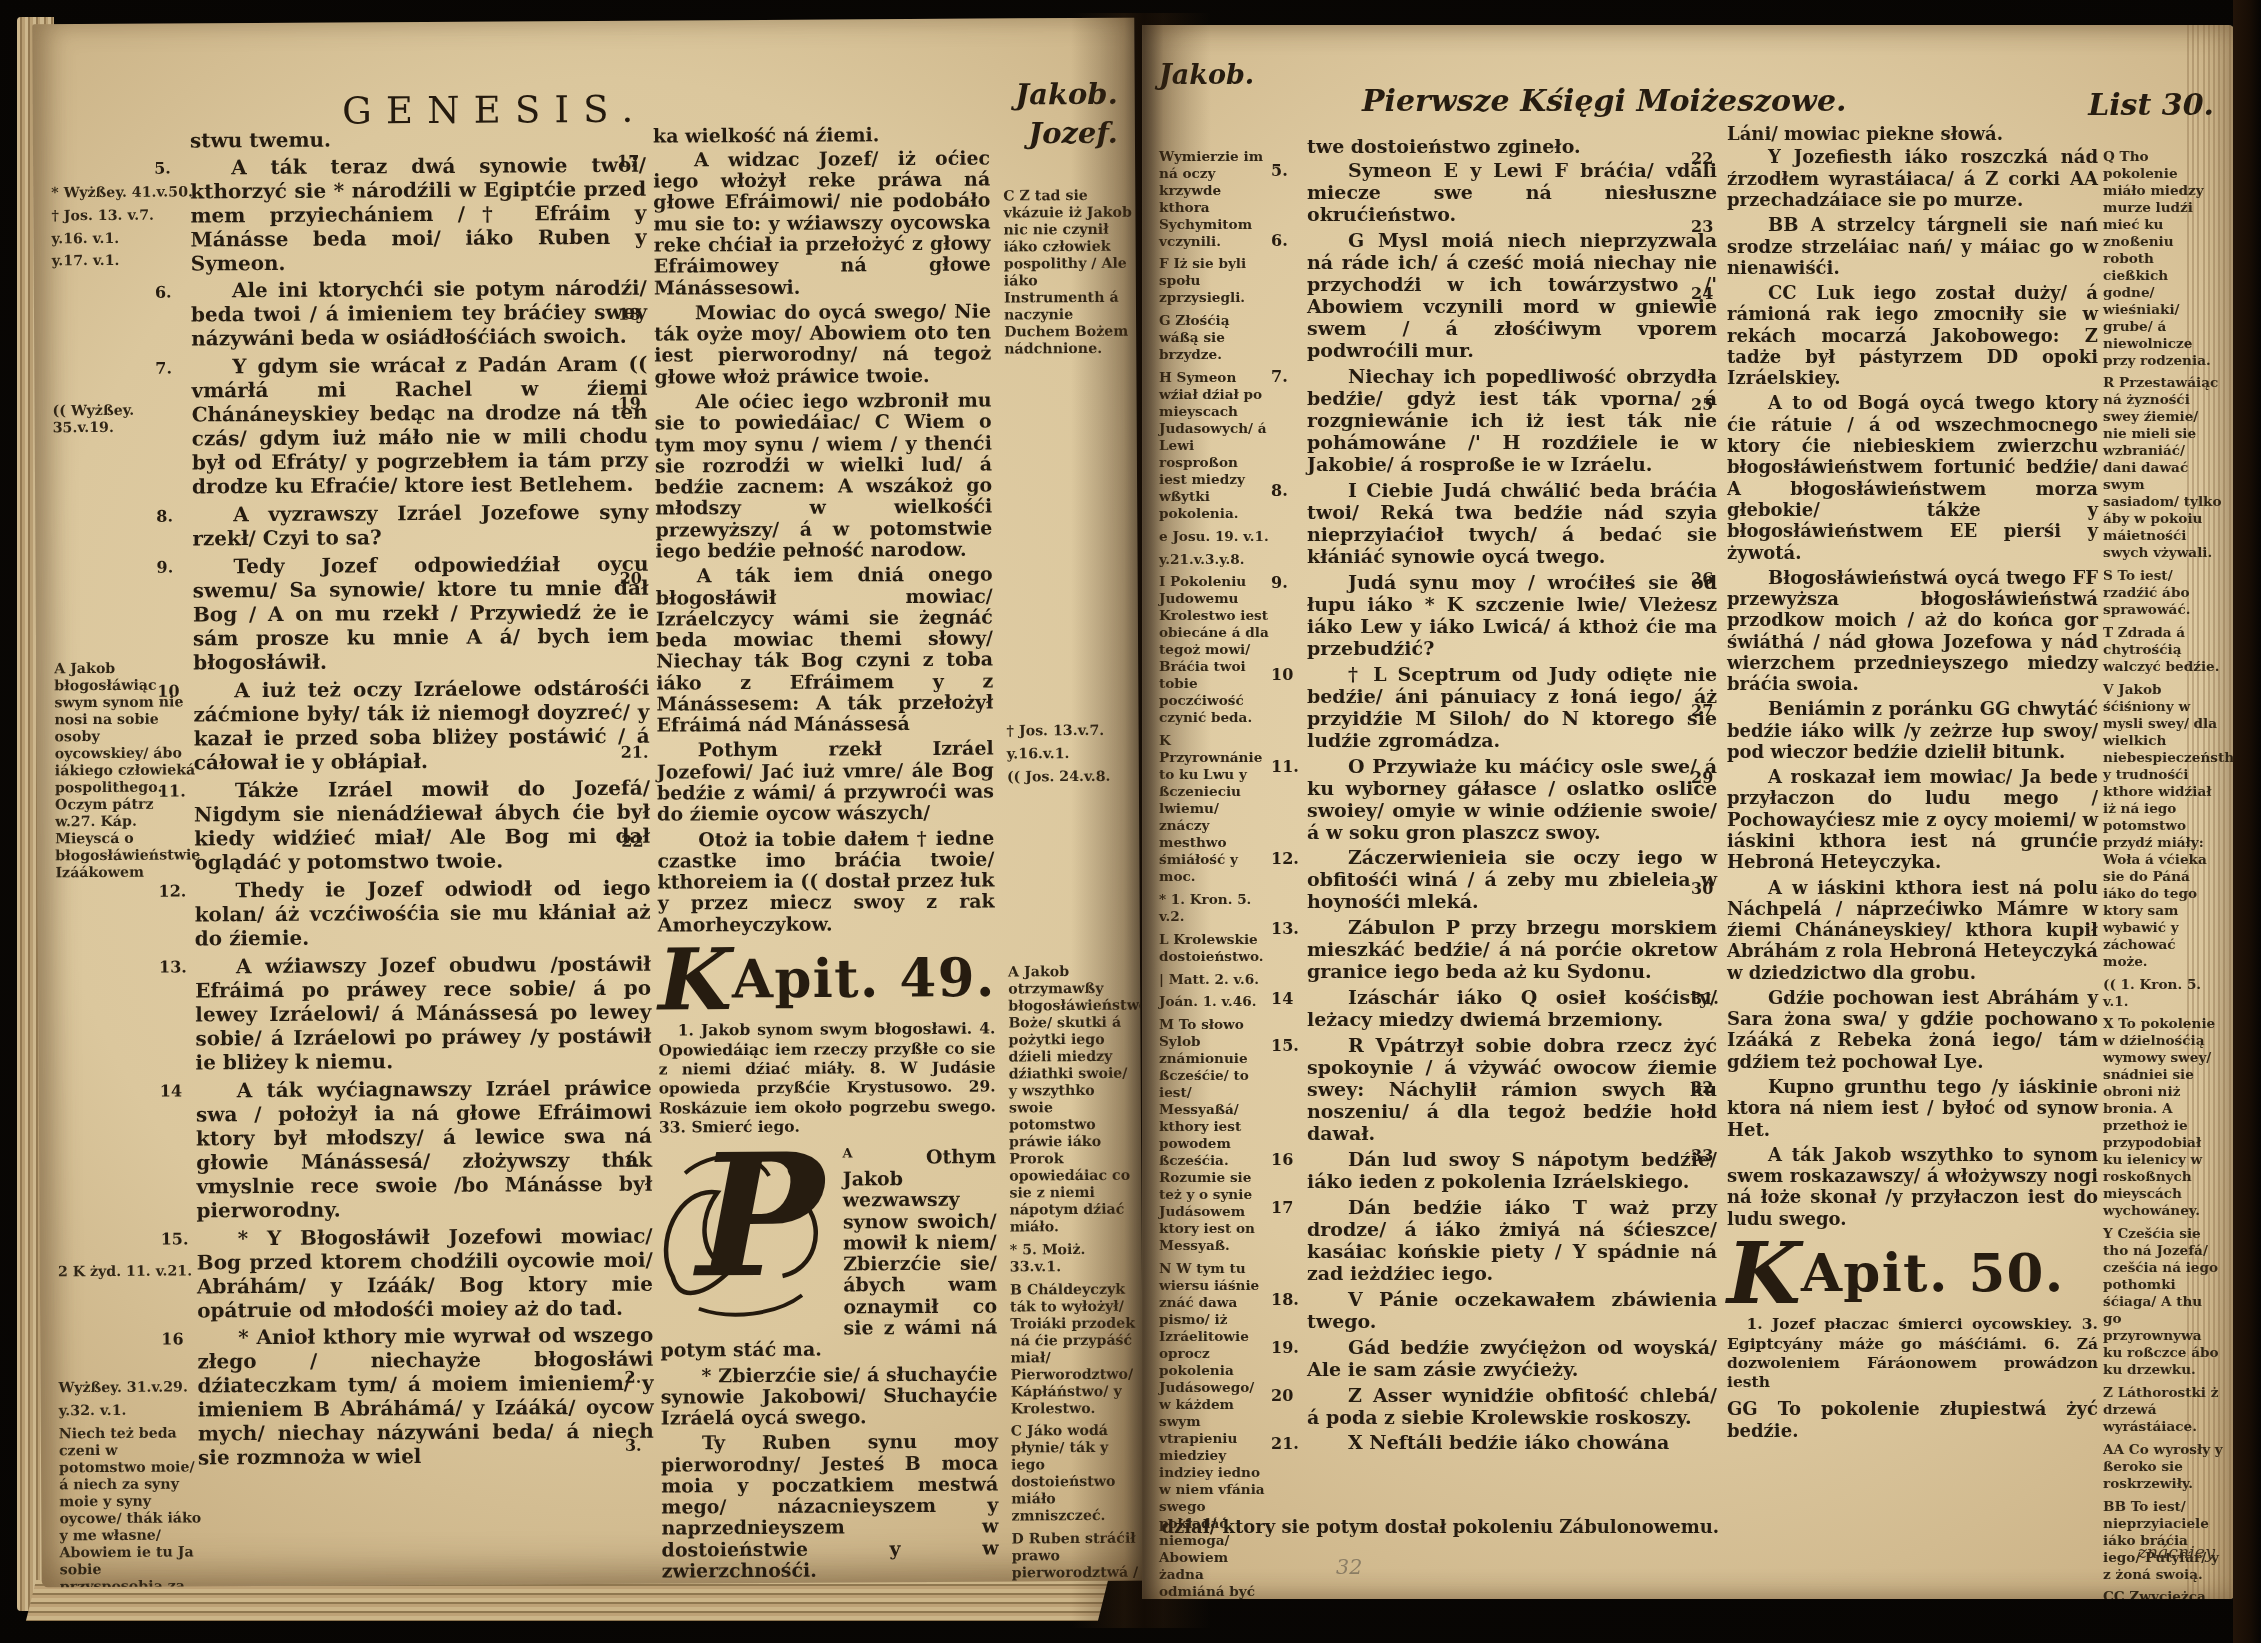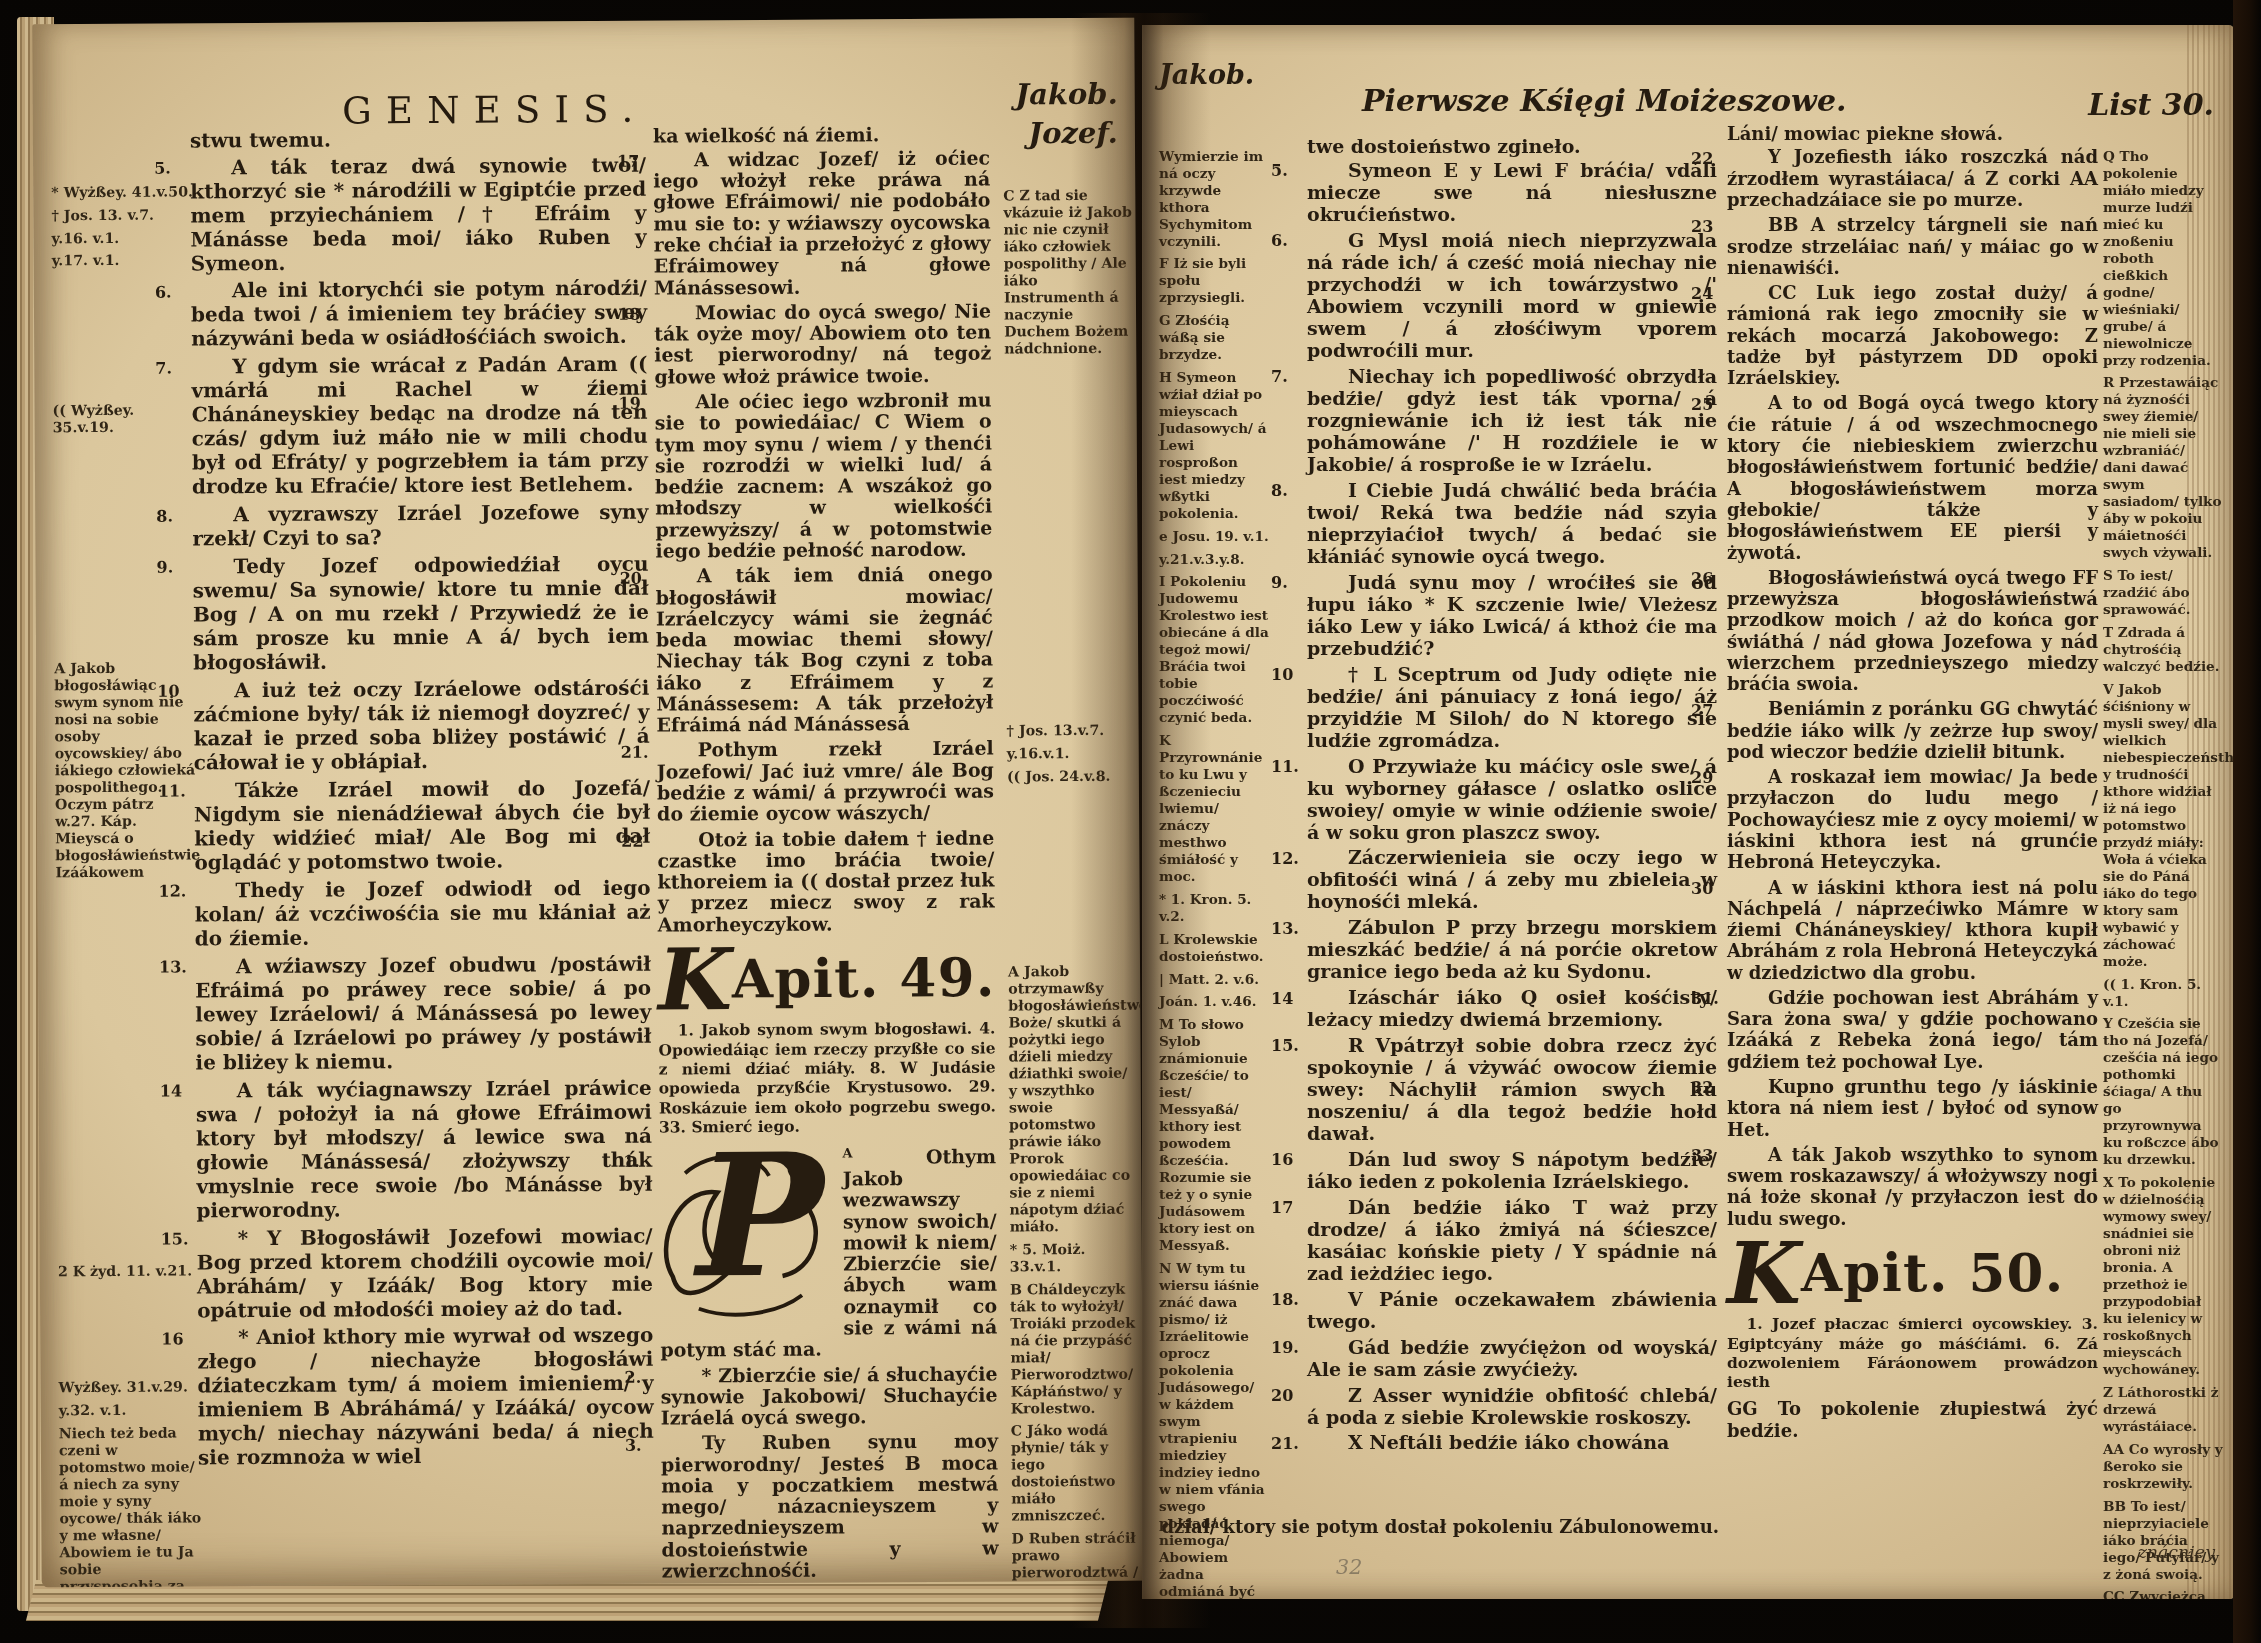--- a/index.html
+++ b/index.html
@@ -316,22 +316,22 @@
 
     <div class="mcol mcol-r2">
       <div class="mgroup" style="top:123px">
 
       <div class="mnote">Q Tho pokolenie miáło miedzy murze ludźi mieć ku znoßeniu roboth cießkich godne/ wieśniaki/ grube/ á niewolnicze przy rodzenia.</div>
           <div class="mnote">R Przestawáiąc ná żyznośći swey źiemie/ nie mieli sie wzbraniáć/ dani dawać swym sasiadom/ tylko áby w pokoiu máietnośći swych vżywali.</div>
           <div class="mnote">S To iest/ rzadźić ábo sprawowáć.</div>
           <div class="mnote">T Zdrada á chytrośćią walczyć bedźie.</div>
           <div class="mnote">V Jakob śćiśniony w mysli swey/ dla wielkich niebespieczeństhw y trudnośći kthore widźiał iż ná iego potomstwo przydź miáły: Woła á vćieka sie do Páná iáko do tego ktory sam wybawić y záchować może.</div>
           <div class="mnote">(( 1. Kron. 5. v.1.</div>
+          <div class="mnote">X To pokolenie w dźielnośćią wymowy swey/ snádniei sie obroni niż bronia. A przethoż ie przypodobiał ku ielenicy w roskoßnych mieyscách wychowáney.</div>
           <div class="mnote">Y Czešćia sie tho ná Jozefá/ czešćia ná iego pothomki śćiaga/ A thu go przyrownywa ku roßczce ábo ku drzewku.</div>
-          <div class="mnote">X To pokolenie w dźielnośćią wymowy swey/ snádniei sie obroni niż bronia. A przethoż ie przypodobiał ku ielenicy w roskoßnych mieyscách wychowáney.</div>
           <div class="mnote">Z Láthorostki ż drzewá wyrástáiace.</div>
           <div class="mnote">AA Co wyrosły y ßeroko sie roskrzewiły.</div>
           <div class="mnote">BB To iest/ nieprzyiaciele iáko bráćia iego/ Putyfár/ y z żoná swoią.</div>
           <div class="mnote">CC Zwyciężca zostánie.</div>
           <div class="mnote">DD To o Bogu powieda/ ktory słudze swemu vrzad pástyrski poruczył.</div>
         </div>
     </div>
 
     <div class="bottom-line">dźiał/ ktory sie potym dostał pokoleniu Zábulonowemu.</div>
     <div class="end-catch">znácniey</div>

